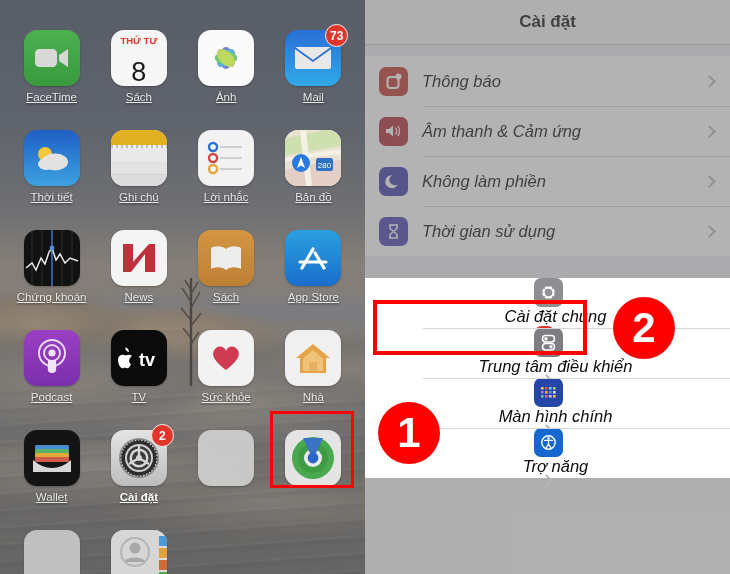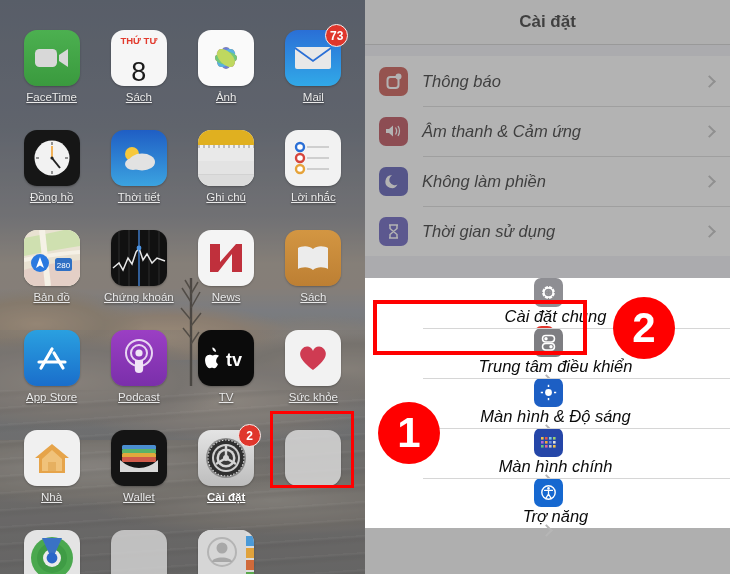--- a/index.html
+++ b/index.html
@@ -243,39 +243,20 @@
             <svg width="38" height="26" viewBox="0 0 38 26">
                 <rect x="1" y="2" width="36" height="22" rx="2" fill="#e8e8e8"></rect>
                 <path d="M1 3 L19 16 L37 3" stroke="#2a6fd6" stroke-width="1.8" fill="none"></path>
               </svg>
           </div>
           <div class="badge">73</div>
         </div>
         <div class="app-label">Mail</div>
       </div>
 
-      <div class="app">
-        <div class="app-icon">
-          <div class="inner" style="background:#161616">
-            <svg width="46" height="46" viewBox="0 0 46 46">
-              <circle cx="23" cy="23" r="17.5" fill="#f2f2f2"></circle>
-              <g stroke="#333" stroke-width="1">
-                <line x1="23" y1="7" x2="23" y2="10"></line>
-                  <line x1="23" y1="36" x2="23" y2="39"></line>
-                <line x1="7" y1="23" x2="10" y2="23"></line>
-                  <line x1="36" y1="23" x2="39" y2="23"></line>
-              </g>
-              <line x1="23" y1="23" x2="23" y2="11" stroke="#f0a030" stroke-width="1.6"></line>
-              <line x1="23" y1="23" x2="31" y2="33" stroke="#222" stroke-width="2"></line>
-              <circle cx="23" cy="23" r="1.6" fill="#222"></circle>
-            </svg>
-          </div>
-        </div>
-        <div class="app-label">Đồng hồ</div>
-      </div>
 
       <div class="app">
         <div class="app-icon">
           <div class="inner" style="background:linear-gradient(180deg,#1f5ec4,#3ba3e0)">
             <svg width="42" height="30" viewBox="0 0 42 30">
               <circle cx="14" cy="11" r="7" fill="#f6c83c"></circle>
               <ellipse cx="24" cy="19" rx="13" ry="8.5" fill="#e2e2e2"></ellipse>
               <ellipse cx="15" cy="21" rx="8" ry="6" fill="#e2e2e2"></ellipse>
             </svg>
           </div>
@@ -638,35 +619,20 @@
               <rect x="1.5" y="1.5" width="12" height="6.5" rx="3.2" fill="none" stroke="#fff" stroke-width="1.5"></rect>
               <circle cx="5" cy="4.8" r="1.7" fill="#fff"></circle>
               <rect x="1.5" y="9.5" width="12" height="6.5" rx="3.2" fill="none" stroke="#fff" stroke-width="1.5"></rect>
               <circle cx="10" cy="12.8" r="1.7" fill="#fff"></circle>
             </svg>
         </div>
         <span class="rlabel">Trung tâm điều khiển</span>
         <span class="chev"></span>
       </div>
 
-      <div class="row">
-        <div class="ricon" style="background:#1d5fc4">
-          <svg width="17" height="17" viewBox="0 0 17 17">
-              <circle cx="8.5" cy="8.5" r="3.4" fill="#fff"></circle>
-              <g stroke="#fff" stroke-width="1.5">
-                <line x1="8.5" y1="0.8" x2="8.5" y2="3"></line>
-                <line x1="8.5" y1="14" x2="8.5" y2="16.2"></line>
-                <line x1="0.8" y1="8.5" x2="3" y2="8.5"></line>
-                <line x1="14" y1="8.5" x2="16.2" y2="8.5"></line>
-              </g>
-            </svg>
-        </div>
-        <span class="rlabel">Màn hình &amp; Độ sáng</span>
-        <span class="chev"></span>
-      </div>
 
       <div class="row">
         <div class="ricon" style="background:#2546a8">
           <svg width="19" height="15" viewBox="0 0 19 15">
             <g>
               <rect x="2" y="2" width="2.6" height="2.6" fill="#f2c14a"></rect>
                 <rect x="6" y="2" width="2.6" height="2.6" fill="#e05a4a"></rect>
                 <rect x="10" y="2" width="2.6" height="2.6" fill="#7ac7e8"></rect>
                 <rect x="14" y="2" width="2.6" height="2.6" fill="#9fd06a"></rect>
               <rect x="2" y="6" width="2.6" height="2.6" fill="#b46ad0"></rect>

